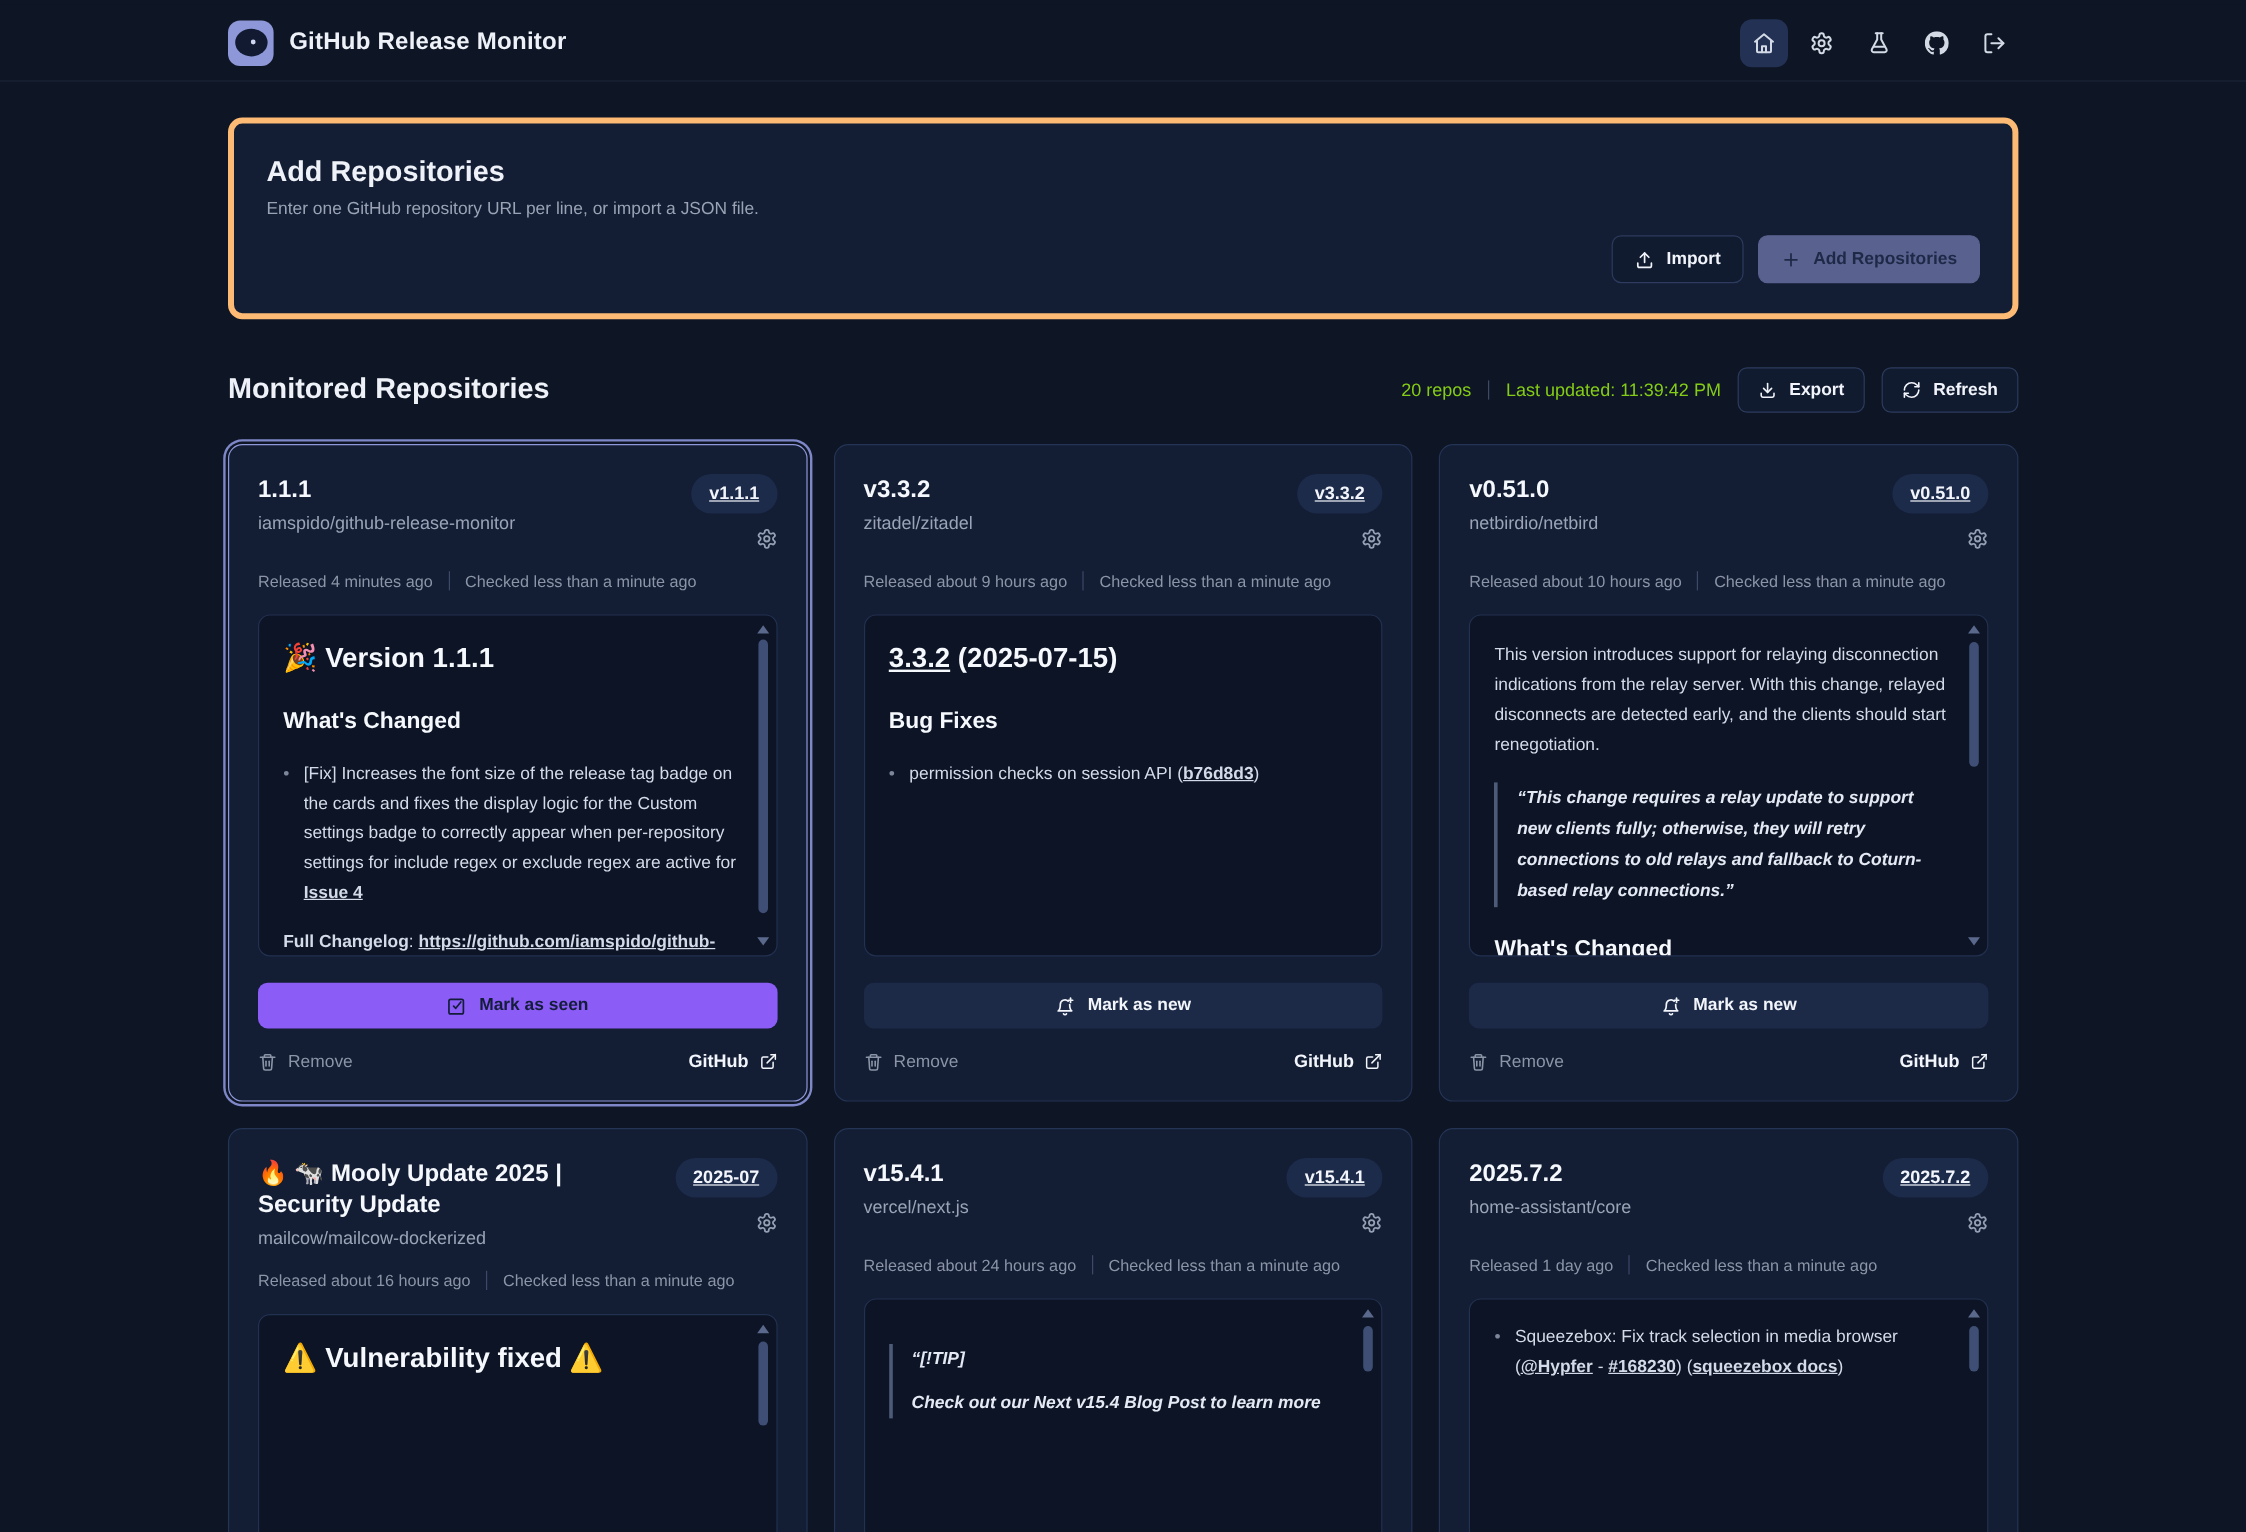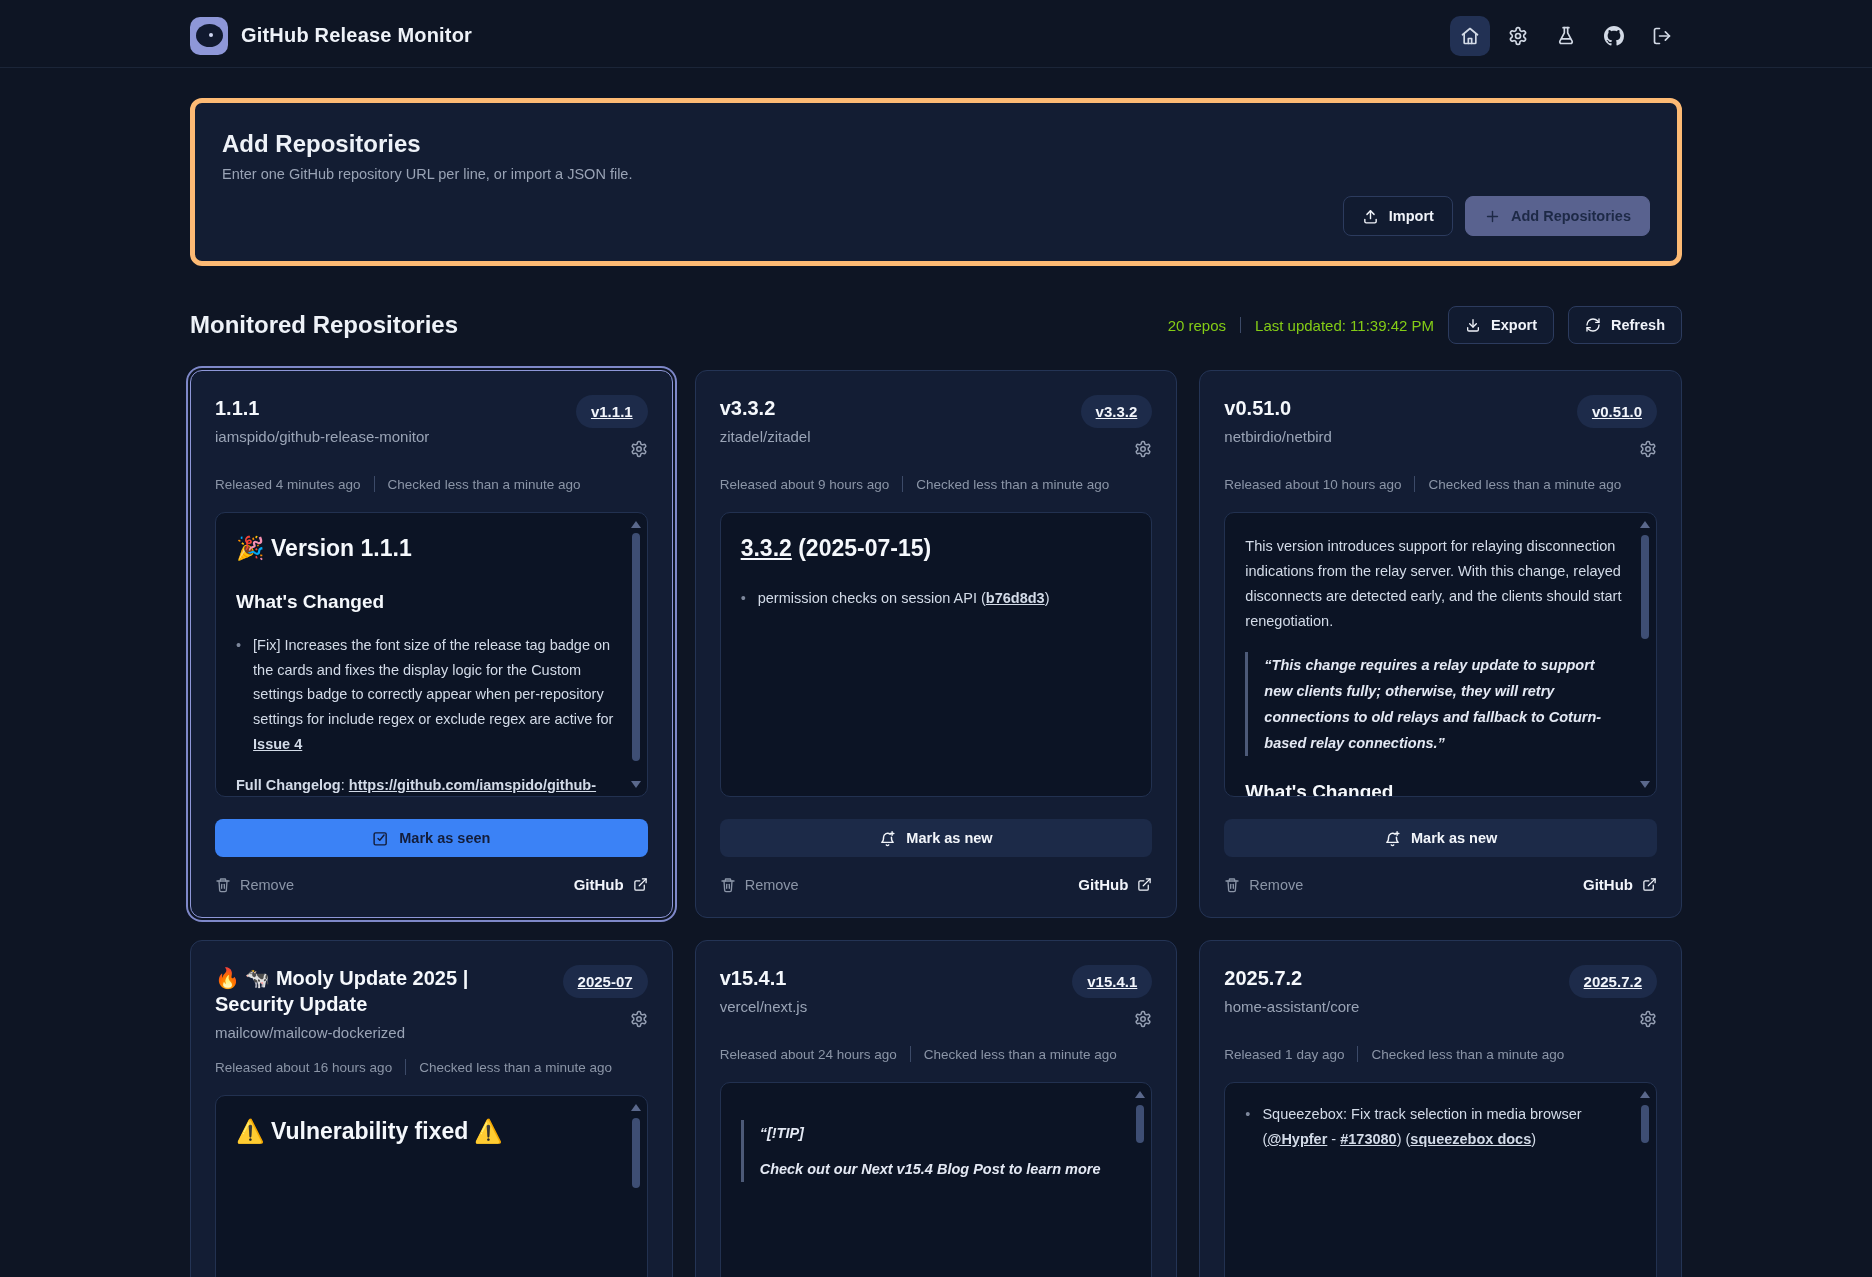--- a/index.html
+++ b/index.html
@@ -80,21 +80,21 @@
   .b { font-weight:700; }
 
   
   .sb { position:absolute; top:8px; bottom:8px; right:5px; width:12px; }
   .sb-up, .sb-down { position:absolute; left:1px; width:0; height:0; border-left:5px solid transparent; border-right:5px solid transparent; }
   .sb-up { top:0; border-bottom:7px solid #5a688c; }
   .sb-down { bottom:0; border-top:7px solid #5a688c; }
   .sb-thumb { position:absolute; left:2px; width:8px; border-radius:4px; background:#3e4e74; }
 
   .action { margin-top:22px; height:38px; width:100%; border:none; border-radius:8px; display:flex; align-items:center; justify-content:center; gap:10px; font-size:14.5px; font-weight:700; cursor:pointer; font-family:"Liberation Sans", sans-serif; }
-  .action.seen { background:#3b82f6; color:#131d3a; }
+  .action.seen { background:#8b5cf6; color:#131d3a; }
   .action.new { background:#1c2a48; color:#f2f5fa; }
 
   .card-foot { margin-top:19px; display:flex; align-items:center; justify-content:space-between; }
   .remove { background:none; border:none; color:#8b95a7; font-size:14.5px; display:flex; align-items:center; gap:9px; cursor:pointer; font-family:"Liberation Sans", sans-serif; }
   .gh { color:#f2f5fb; font-size:15px; font-weight:700; display:flex; align-items:center; gap:9px; text-decoration:none; cursor:pointer; }
 </style>
 </head>
 <body>
 
 <header>
@@ -278,20 +278,21 @@
       </div>
     </div>
     <div class="card-meta">
       <span class="c-released">Released about 9 hours ago</span>
       <span class="vdiv"></span>
       <span class="c-checked">Checked less than a minute ago</span>
     </div>
     <div class="notes">
       <div class="notes-content">
             <div class="n-h1"><a class="nlink">3.3.2</a><span> (2025-07-15)</span></div>
+            <div class="n-h2"><span>Bug Fixes</span></div>
             <div class="n-li">
               <span class="bullet">•</span>
               <span><span>permission checks on session API (</span><a class="nlink">b76d8d3</a><span>)</span></span>
             </div>
           </div>
 
     </div>
     <button class="action new">
 
       <svg class="ic-new" width="17" height="17" viewBox="0 0 24 24" fill="none" stroke="currentColor" stroke-width="2" stroke-linecap="round" stroke-linejoin="round">
@@ -480,21 +481,21 @@
     </div>
     <div class="card-meta">
       <span class="c-released">Released 1 day ago</span>
       <span class="vdiv"></span>
       <span class="c-checked">Checked less than a minute ago</span>
     </div>
     <div class="notes">
       <div class="notes-content">
             <div class="n-li">
               <span class="bullet">•</span>
-              <span><span>Squeezebox: Fix track selection in media browser (</span><a class="nlink">@Hypfer</a><span> - </span><a class="nlink">#173080</a><span>) (</span><a class="nlink">squeezebox docs</a><span>)</span></span>
+              <span><span>Squeezebox: Fix track selection in media browser (</span><a class="nlink">@Hypfer</a><span> - </span><a class="nlink">#168230</a><span>) (</span><a class="nlink">squeezebox docs</a><span>)</span></span>
             </div>
           </div>
       <div class="sb">
         <span class="sb-up"></span>
         <span class="sb-thumb" style="top: 14px; height: 38px;"></span>
 
       </div>
     </div>
 
   </article>

